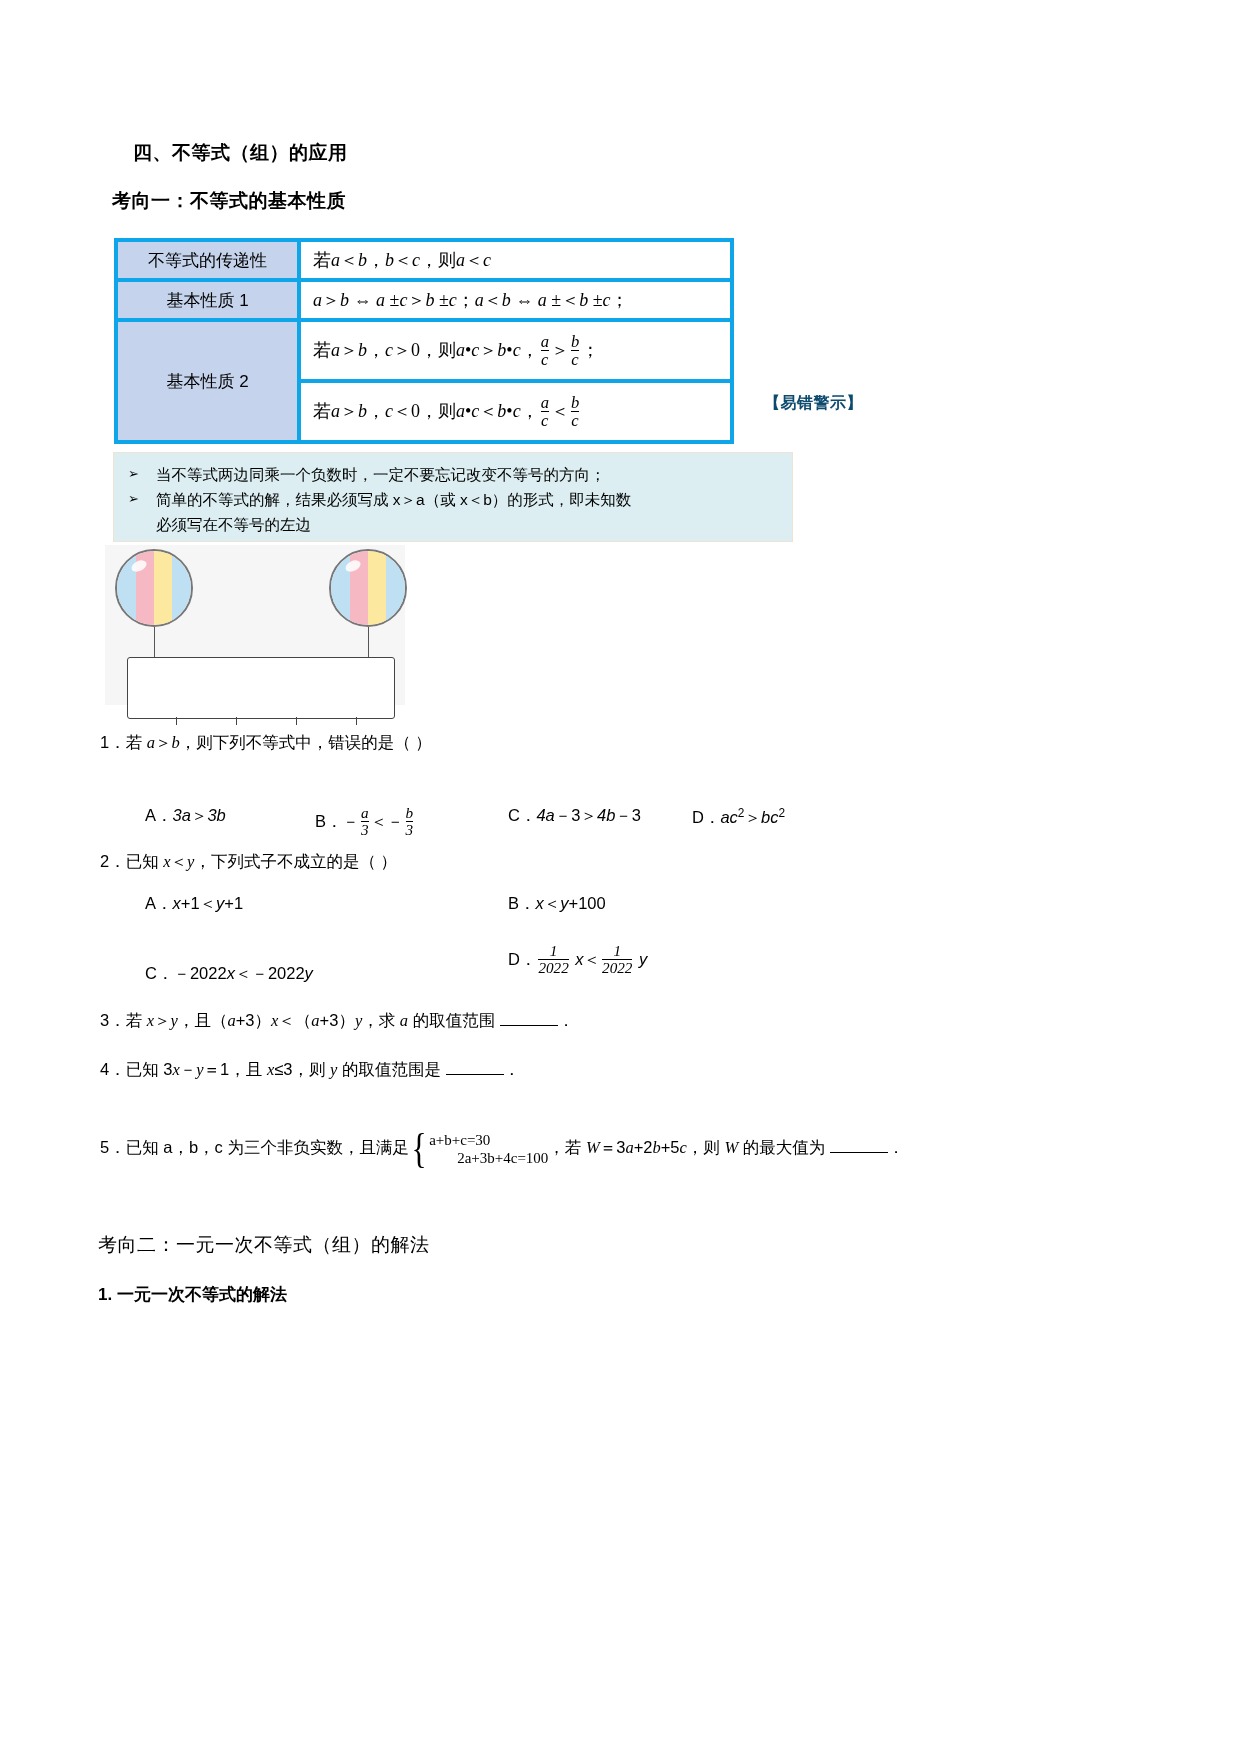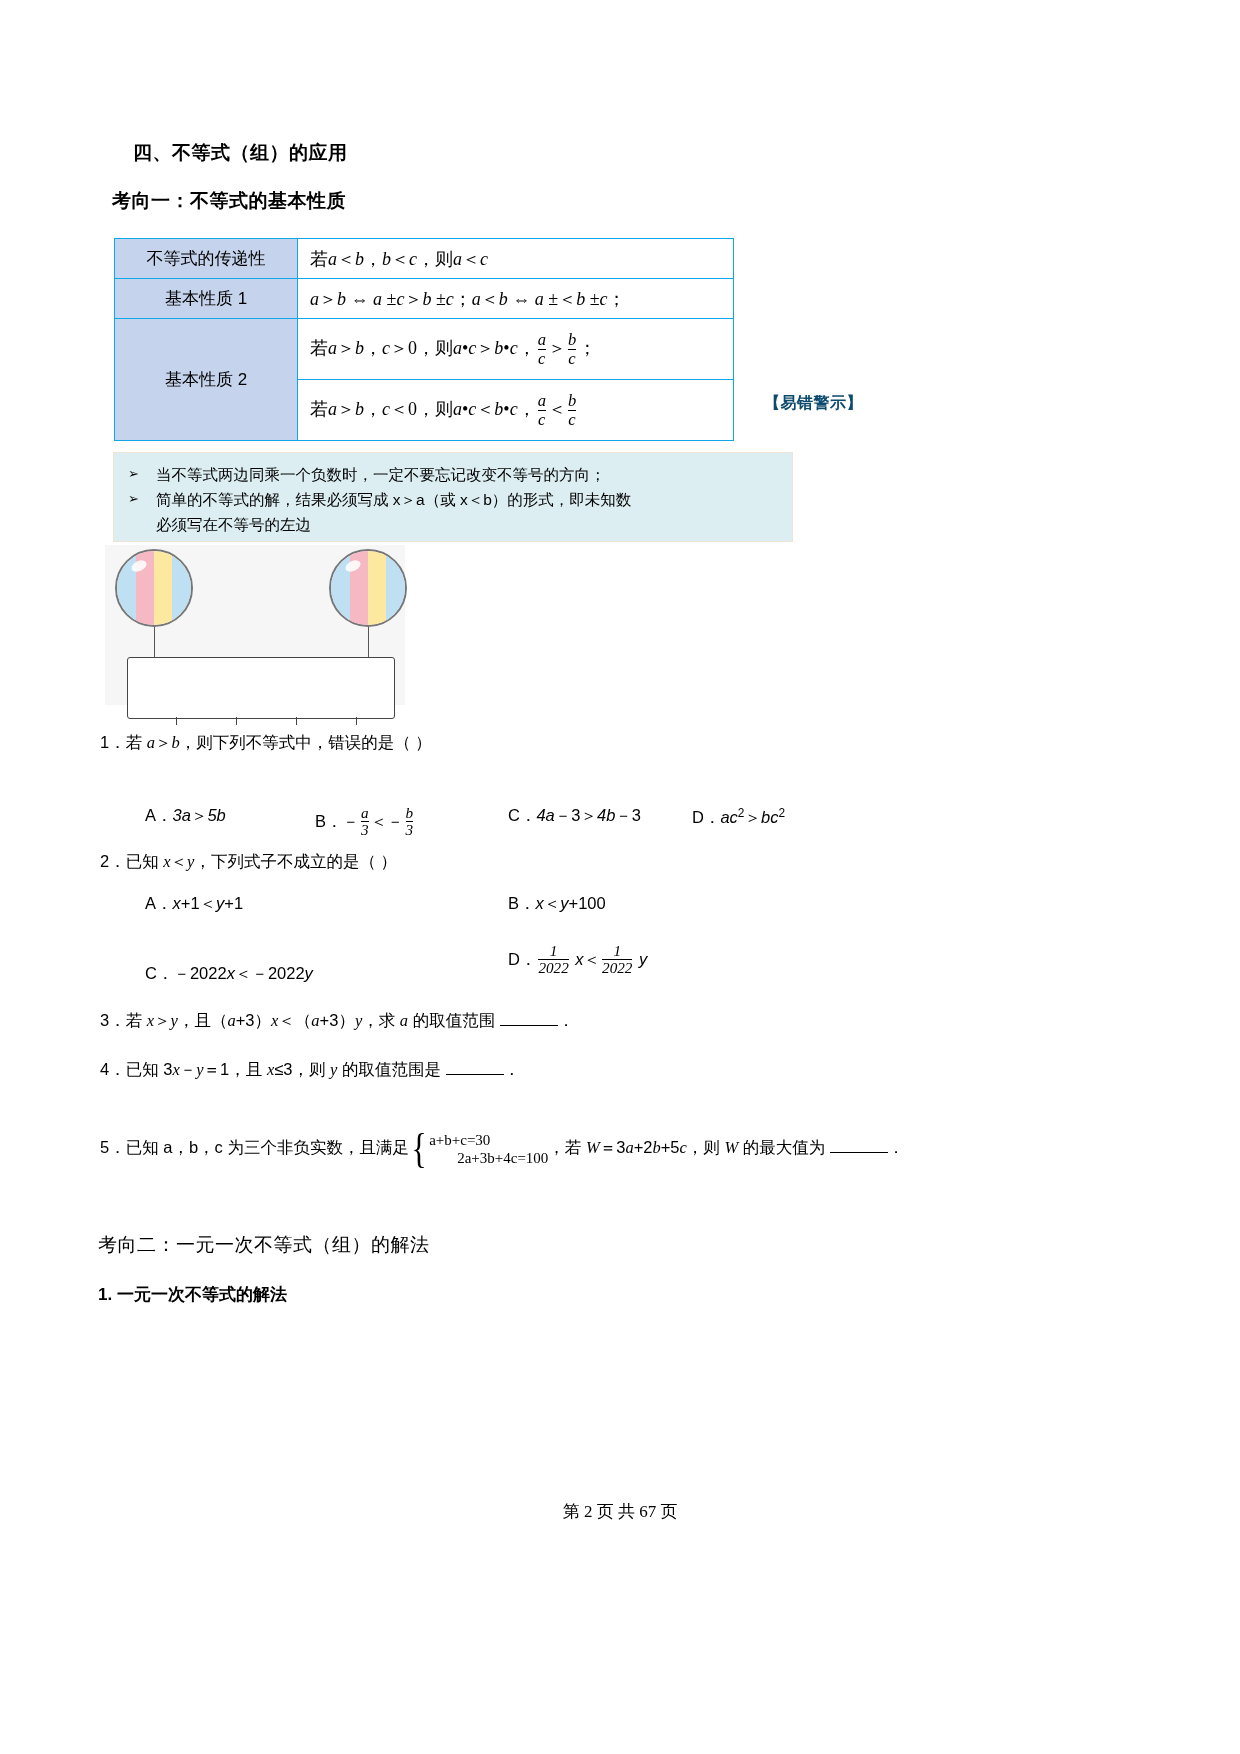--- a/index.html
+++ b/index.html
@@ -33,21 +33,21 @@
   }
 
   
   .prop-table {
     position:absolute; left:114px; top:238px;
     width:620px;
     border-collapse:collapse;
     table-layout:fixed;
   }
   .prop-table td {
-    border:1px solid #0ea5e9;
+    border:4px solid #0ea5e9;
     padding:0;
     vertical-align:middle;
   }
   .prop-label {
     width:183px;
     background:#c5d4ec;
     text-align:center;
     font-size:17px;
     height:40px;
   }
@@ -244,21 +244,21 @@
       <span class="tab" style="left:168px;"></span>
       <span class="tab" style="left:228px;"></span>
     </div>
   </div>
 
   <div class="q" style="left:100px; top:730px;">
     <span>1．</span><span>若 <i class="mi">a</i>＞<i class="mi">b</i>，则下列不等式中，错误的是（      ）</span>
   </div>
 
   <div class="opt" style="left:145px; top:805px;">
-    <span>A．</span><span><i class="mi">3a</i>＞<i class="mi">5b</i></span>
+    <span>A．</span><span><i class="mi">3a</i>＞<i class="mi">3b</i></span>
   </div>
   <div class="opt" style="left:315px; top:805px;">
     <span>B．</span><span>－<span class="frac"><span class="num">a</span><span class="den">3</span></span>＜－<span class="frac"><span class="num">b</span><span class="den">3</span></span></span>
   </div>
   <div class="opt" style="left:508px; top:805px;">
     <span>C．</span><span><i class="mi">4a</i>－3＞<i class="mi">4b</i>－3</span>
   </div>
   <div class="opt" style="left:692px; top:805px;">
     <span>D．</span><span><i class="mi">ac</i><sup>2</sup>＞<i class="mi">bc</i><sup>2</sup></span>
   </div>
@@ -295,15 +295,14 @@
           <span style="display:block;">a+b+c=30</span>
           <span style="display:block;margin-left:28px;">2a+3b+4c=100</span>
         </span>
       </span><span>，若 <i class="mi">W</i>＝3<i class="mi">a</i>+2<i class="mi">b</i>+5<i class="mi">c</i>，则 <i class="mi">W</i> 的最大值为 <span class="blank"></span>．</span>
   </div>
 
   <div class="h-kaoxiang2">考向二：一元一次不等式（组）的解法</div>
   <div class="h-sub1">1. 一元一次不等式的解法</div>
 
 
-  <div class="footer">第 2 页 共 67 页</div>
 
 </div>
 
 </body></html>

